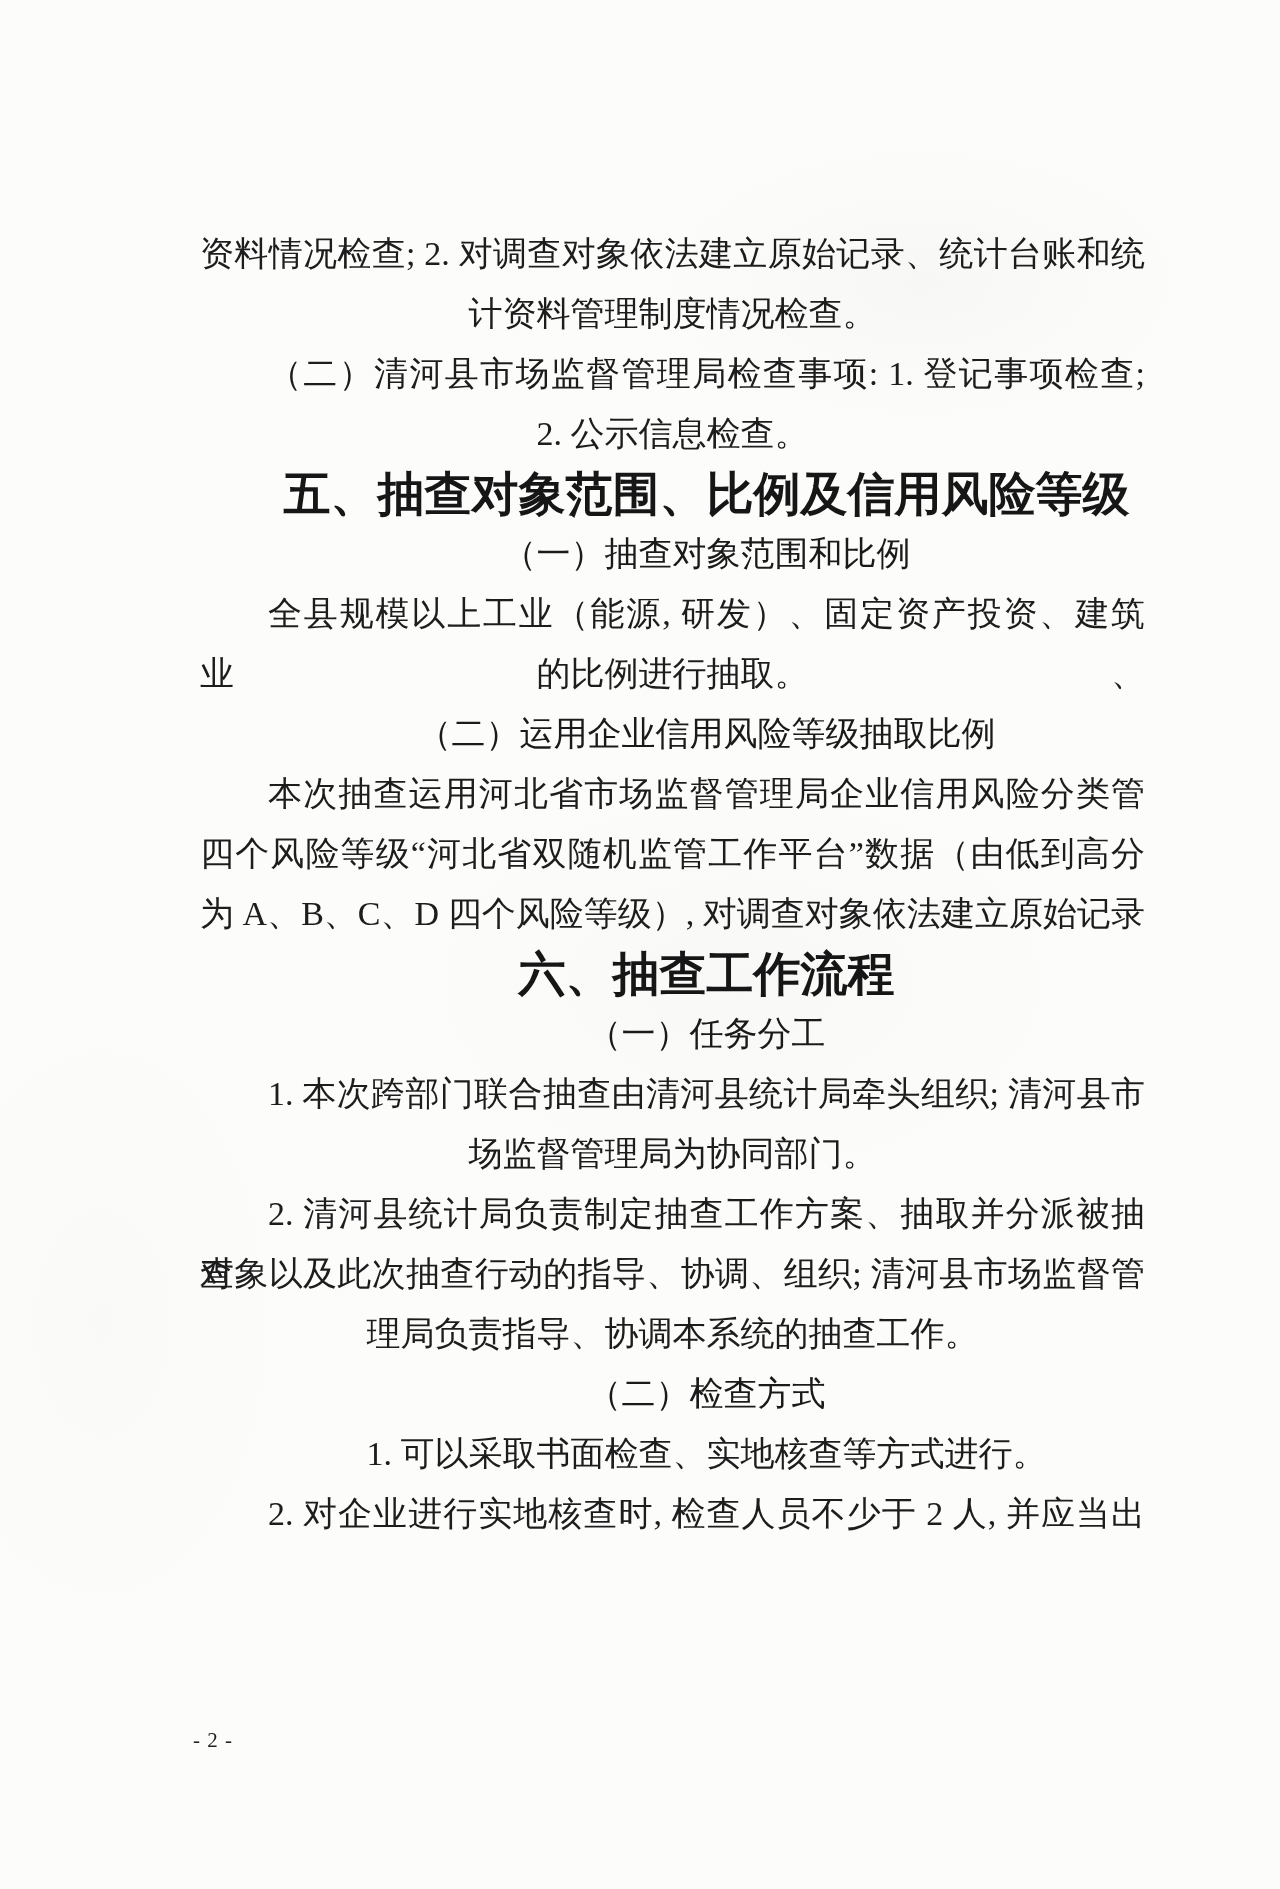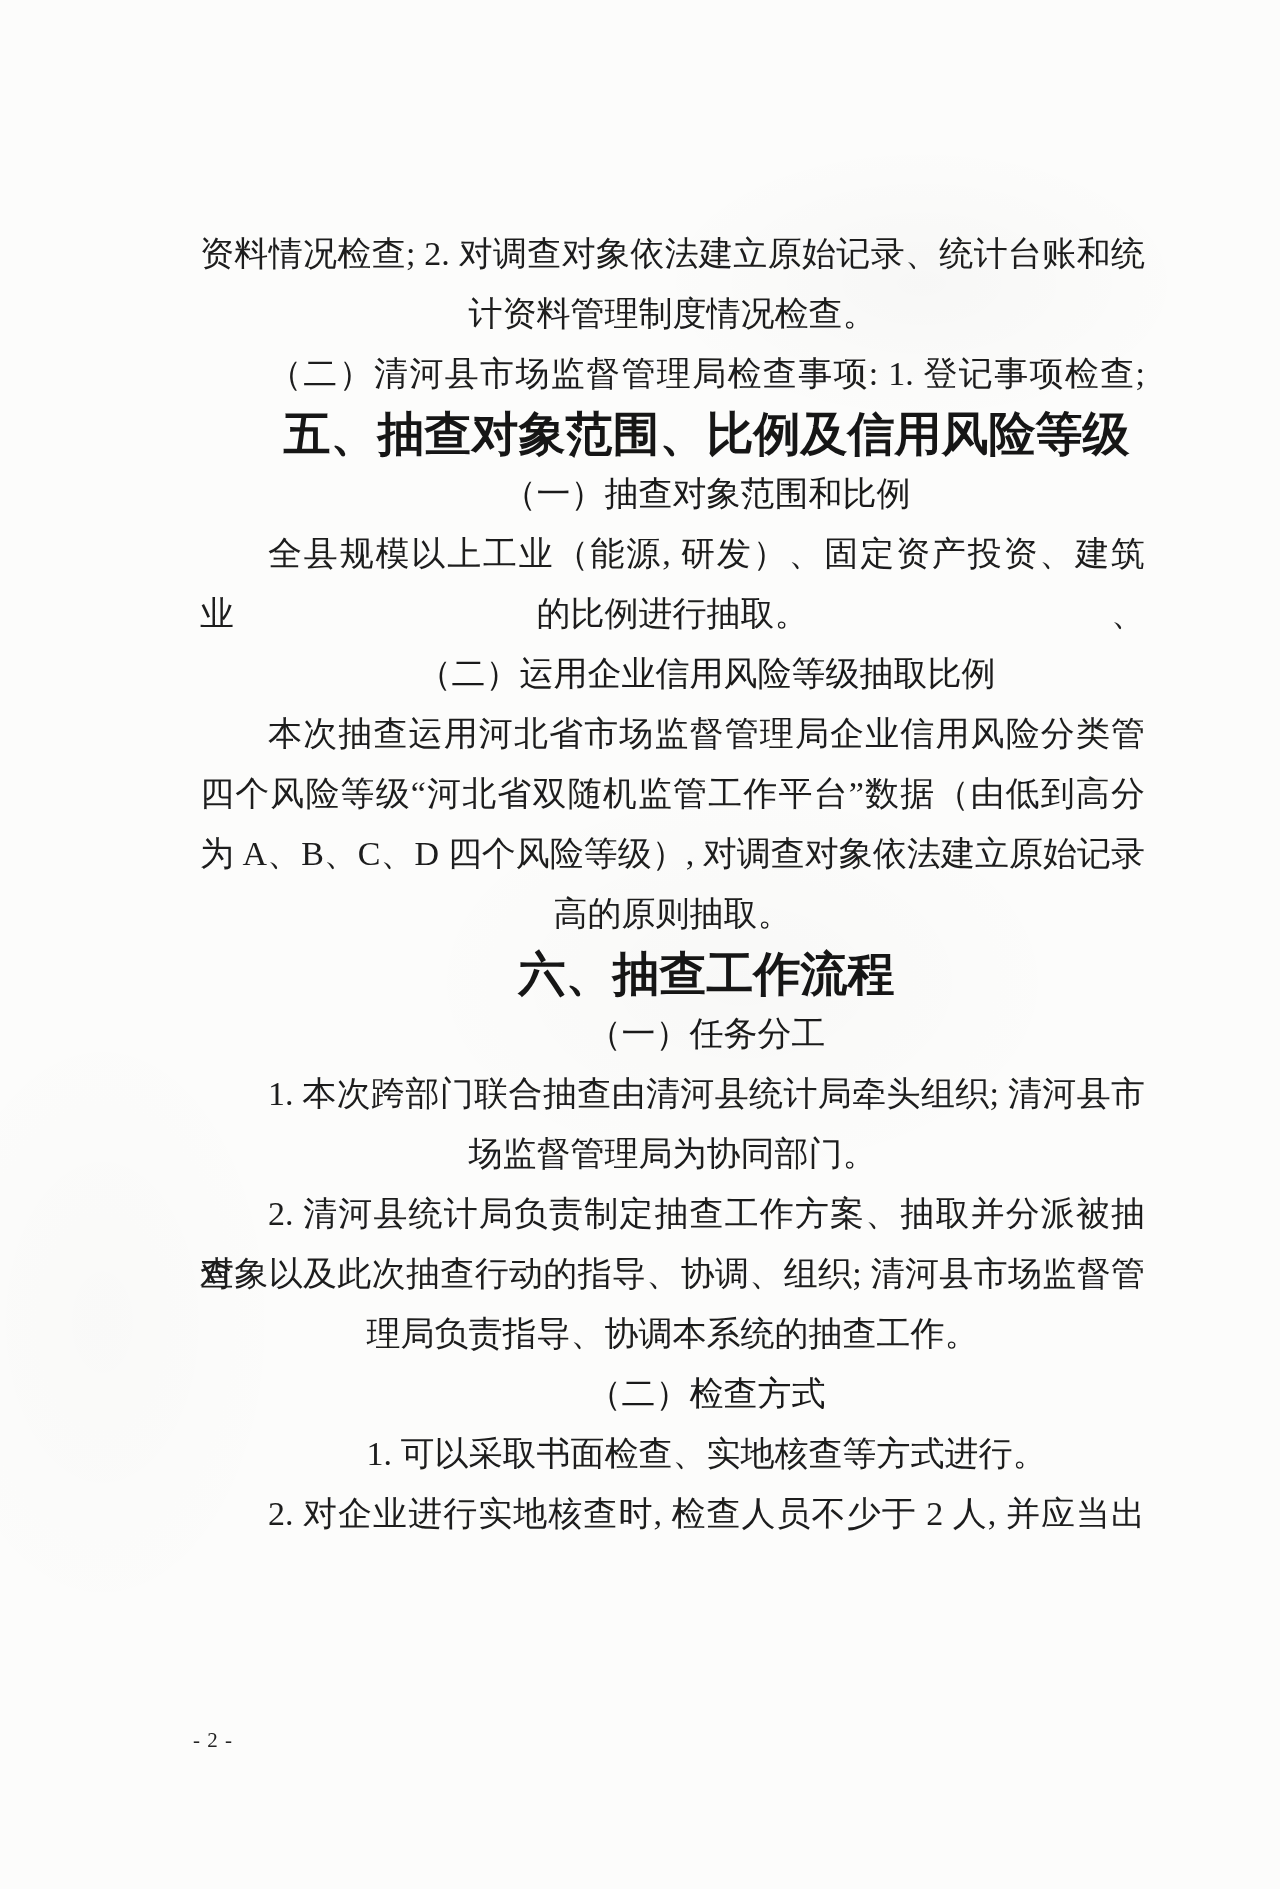--- a/index.html
+++ b/index.html
@@ -65,29 +65,29 @@
   }
 </style>
 </head>
 <body>
 
 <div class="page">
   <div class="content">
     <div class="line j">资料情况检查; 2. 对调查对象依法建立原始记录、统计台账和统</div>
     <div class="line">计资料管理制度情况检查。</div>
     <div class="line j ind">（二）清河县市场监督管理局检查事项: 1. 登记事项检查;</div>
+    <div class="line">2. 公示信息检查。</div>
     <div class="line hb ind">五、抽查对象范围、比例及信用风险等级</div>
     <div class="line hk ind">（一）抽查对象范围和比例</div>
     <div class="line j ind">全县规模以上工业（能源, 研发）、固定资产投资、建筑业、</div>
     <div class="line">的比例进行抽取。</div>
     <div class="line hk ind">（二）运用企业信用风险等级抽取比例</div>
     <div class="line j ind">本次抽查运用河北省市场监督管理局企业信用风险分类管</div>
     <div class="line j">四个风险等级“河北省双随机监管工作平台”数据（由低到高分</div>
     <div class="line j">为 A、B、C、D 四个风险等级）, 对调查对象依法建立原始记录</div>
-    <div class="line">高的原则抽取。</div>
     <div class="line hb ind">六、抽查工作流程</div>
     <div class="line hk ind">（一）任务分工</div>
     <div class="line j ind">1. 本次跨部门联合抽查由清河县统计局牵头组织; 清河县市</div>
     <div class="line">场监督管理局为协同部门。</div>
     <div class="line j ind">2. 清河县统计局负责制定抽查工作方案、抽取并分派被抽查</div>
     <div class="line j">对象以及此次抽查行动的指导、协调、组织; 清河县市场监督管</div>
     <div class="line">理局负责指导、协调本系统的抽查工作。</div>
     <div class="line hk ind">（二）检查方式</div>
     <div class="line ind">1. 可以采取书面检查、实地核查等方式进行。</div>
     <div class="line j ind">2. 对企业进行实地核查时, 检查人员不少于 2 人, 并应当出</div>

